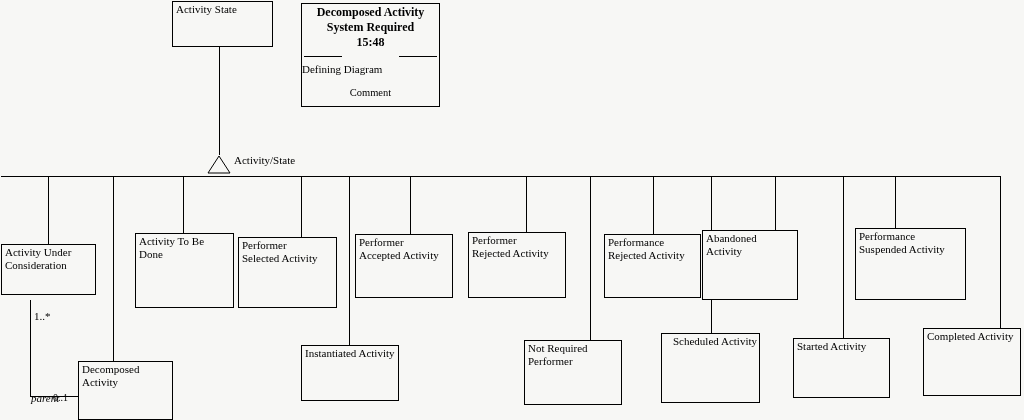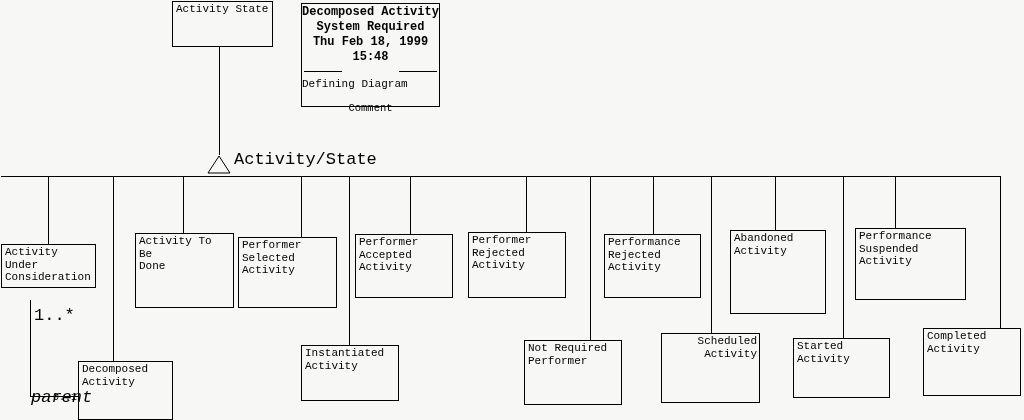--- a/index.html
+++ b/index.html
@@ -5,21 +5,21 @@
   html, body {
     margin: 0;
     padding: 0;
     background: #f7f7f5;
   }
   #canvas {
     position: relative;
     width: 1024px;
     height: 420px;
     background: #f7f7f5;
-    font-family: Liberation Mono, monospace;
+    font-family: Liberation Serif, serif;
     overflow: hidden;
   }
   .box {
     position: absolute;
     box-sizing: border-box;
     border: 1px solid #000;
     background: #f7f7f5;
   }
   .box-label {
     position: absolute;
@@ -83,40 +83,39 @@
     border-left: 1px solid #000;
   }
   .hline {
     position: absolute;
     height: 0;
     border-top: 1px solid #000;
   }
   .gen-tri-svg { position: absolute; }
   .edge-label {
     position: absolute;
-    font-size: 17px;
+    font-size: 11px;
     line-height: 12px;
     color: #000;
     white-space: nowrap;
   }
   .edge-label.italic { font-style: italic; }
 </style>
 </head>
 <body>
 
 <div id="canvas">
 
   <div class="box" style="left:172px; top:1px; width:101px; height:46px;">
     <div class="box-label">Activity State</div>
   </div>
 
   <div class="titleblock" style="left:301px; top:3px; width:139px; height:104px;">
     <div class="tb-head">Decomposed Activity</div>
     <div class="tb-head">System Required</div>
-    <div class="tb-head">Thu Feb 18, 1999</div>
     <div class="tb-head">15:48</div>
     <div class="tb-sep">
       <span class="rule-l"></span>
       <span class="sep-label">Comment</span>
       <span class="rule-r"></span>
     </div>
     <div class="tb-comment">Defining Diagram</div>
   </div>
 
   <div class="vline" style="left:219px; top:47px; height:108px;"></div>
@@ -137,21 +136,21 @@
   <div class="vline" style="left:775px; top:176px; height:54px;"></div>
   <div class="vline" style="left:895px; top:176px; height:52px;"></div>
 
   <div class="vline" style="left:349px; top:176px; height:169px;"></div>
   <div class="vline" style="left:590px; top:176px; height:164px;"></div>
   <div class="vline" style="left:711px; top:176px; height:157px;"></div>
   <div class="vline" style="left:843px; top:176px; height:162px;"></div>
   <div class="vline" style="left:1000px; top:176px; height:152px;"></div>
   <div class="vline" style="left:113px; top:176px; height:185px;"></div>
 
-  <div class="box" style="left:1px; top:244px; width:95px; height:44px;">
+  <div class="box" style="left:1px; top:244px; width:95px; height:51px;">
     <div class="box-label">Activity Under
 Consideration</div>
   </div>
 
   <div class="box" style="left:135px; top:233px; width:99px; height:75px;">
     <div class="box-label">Activity To Be
 Done</div>
   </div>
 
   <div class="box" style="left:238px; top:237px; width:99px; height:71px;">
@@ -167,21 +166,21 @@
   <div class="box" style="left:468px; top:232px; width:98px; height:66px;">
     <div class="box-label">Performer
 Rejected Activity</div>
   </div>
 
   <div class="box" style="left:604px; top:234px; width:97px; height:64px;">
     <div class="box-label">Performance
 Rejected Activity</div>
   </div>
 
-  <div class="box" style="left:730px; top:230px; width:96px; height:84px;">
+  <div class="box" style="left:702px; top:230px; width:96px; height:70px;">
     <div class="box-label">Abandoned
 Activity</div>
   </div>
 
   <div class="box" style="left:855px; top:228px; width:111px; height:72px;">
     <div class="box-label">Performance
 Suspended Activity</div>
   </div>
 
   <div class="box" style="left:301px; top:345px; width:98px; height:56px;">

